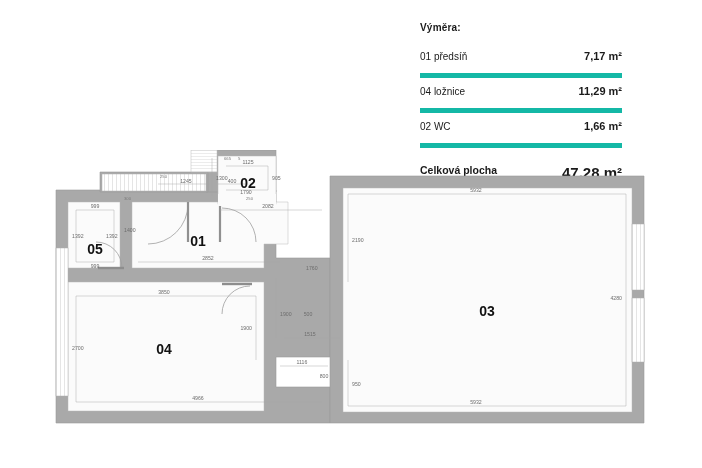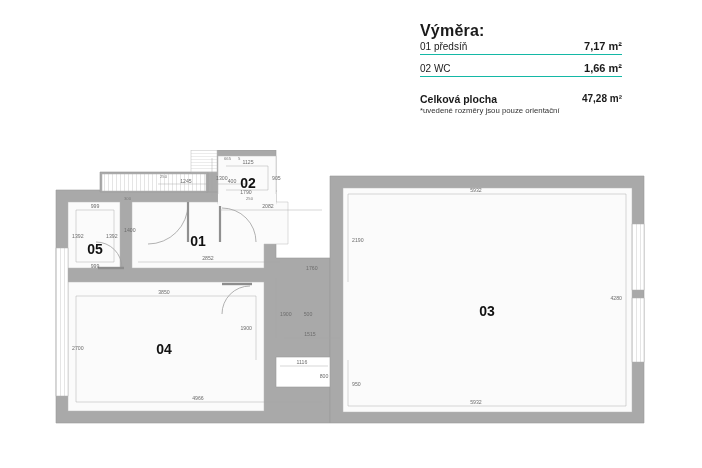--- a/index.html
+++ b/index.html
@@ -5,53 +5,57 @@
   html,body{margin:0;padding:0;}
   body{
     width:702px;height:468px;background:#ffffff;
     font-family:"Liberation Sans", sans-serif;
     overflow:hidden;position:relative;
   }
   #page{position:absolute;left:0;top:0;width:702px;height:468px;}
 
   
   .legend{position:absolute;left:420px;top:22px;width:202px;color:#1a1a1a;}
-  .legend-title{font-size:16px;font-weight:bold;letter-spacing:.2px;}
+  .legend-title{font-size:10px;font-weight:bold;letter-spacing:.2px;margin-bottom:17px;}
   .legend-row{
     display:flex;justify-content:space-between;align-items:baseline;
-    border-bottom:1px solid #14b8a6;padding-bottom:2px;margin-bottom:7px;
+    border-bottom:5px solid #14b8a6;padding-bottom:11px;margin-bottom:7px;
   }
   .legend-row .lbl{font-size:10px;}
   .legend-row .val{font-size:11px;font-weight:bold;white-space:nowrap;}
   .legend-total{
     display:flex;justify-content:space-between;align-items:flex-start;
     margin-top:16px;
   }
   .legend-total .lbl{font-size:10.5px;font-weight:bold;}
-  .legend-total .val{font-size:10px;font-weight:bold;white-space:nowrap;}
+  .legend-total .val{font-size:15px;font-weight:bold;white-space:nowrap;}
   .legend-note{font-size:7.8px;color:#333;margin-top:1px;}
 
   
   .plan{position:absolute;left:40px;top:150px;width:620px;height:290px;}
   .plan svg{display:block;}
   .rmlabel{font-family:"Liberation Sans",sans-serif;font-weight:bold;font-size:14px;fill:#111;}
   .dim{font-family:"Liberation Sans",sans-serif;font-size:5.2px;fill:#6d6d6d;}
   .dimtiny{font-family:"Liberation Sans",sans-serif;font-size:4.2px;fill:#7a7a7a;}
 </style>
 </head>
 <body>
 
 <div id="page">
 
   <div class="legend">
     <div class="legend-title">Výměra:</div>
 
     <div class="legend-row">
       <span class="lbl">01 předsíň</span>
       <span class="val">7,17 m²</span>
+    </div>
+    <div class="legend-row">
+      <span class="lbl">04 ložnice</span>
+      <span class="val">11,29 m²</span>
     </div>
     <div class="legend-row">
       <span class="lbl">02 WC</span>
       <span class="val">1,66 m²</span>
     </div>
 
     <div class="legend-total">
       <span class="lbl">Celková plocha</span>
       <span class="val">47,28 m²</span>
     </div>

